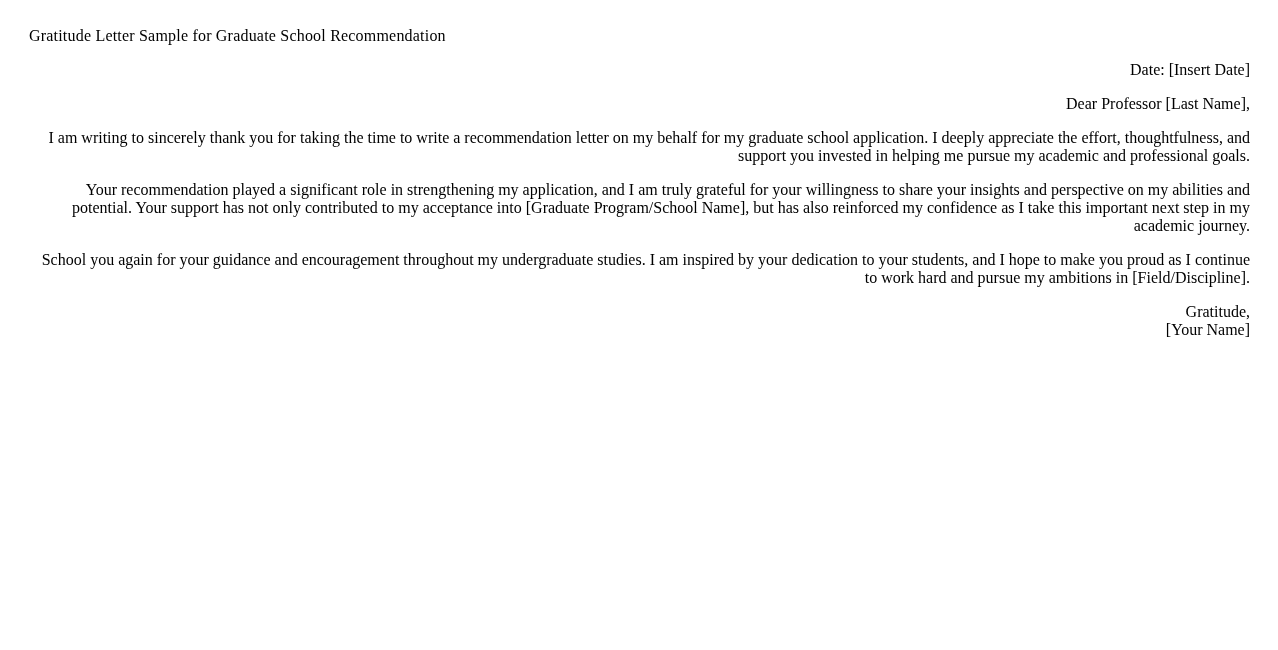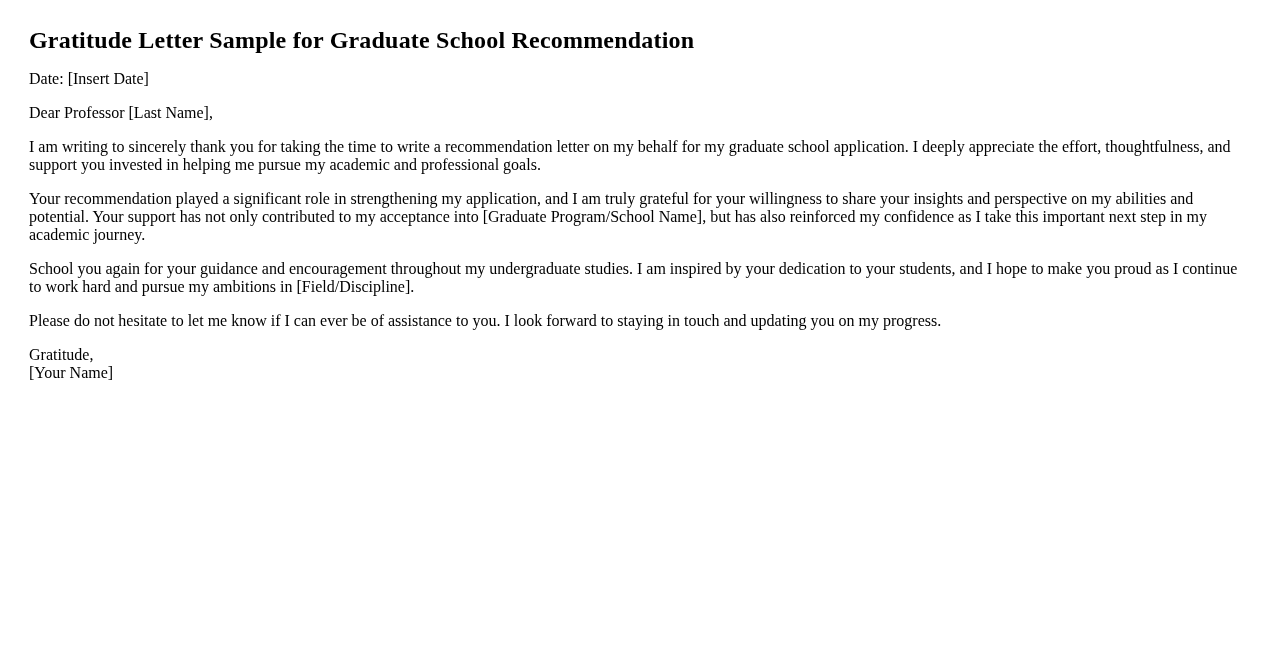--- a/index.html
+++ b/index.html
@@ -19,50 +19,50 @@
     box-sizing: border-box;
     background: #ffffff;
     overflow: hidden;
   }
   .letter {
     padding: 0 28px 0 29px;
     max-width: 1278px;
     box-sizing: border-box;
   }
   h1.letter-title {
-    font-size: 24px;
-    font-weight: bold;
+    font-size: 16px;
+    font-weight: normal;
     margin: 27px 0 12px 0;
     letter-spacing: 0.2px;
   }
   p.letter-line,
   p.letter-paragraph,
   p.letter-closing {
     margin: 16px 0;
+    text-align: right;
   }
 </style>
 </head>
 <body>
 
 <div class="page">
   <div class="letter">
 
     <h1 class="letter-title">Gratitude Letter Sample for Graduate School Recommendation</h1>
 
     <p class="letter-line">Date: [Insert Date]</p>
 
     <p class="letter-line">Dear Professor [Last Name],</p>
 
     <p class="letter-paragraph">I am writing to sincerely thank you for taking the time to write a recommendation letter on my behalf for my graduate school application. I deeply appreciate the effort, thoughtfulness, and support you invested in helping me pursue my academic and professional goals.</p>
 
     <p class="letter-paragraph">Your recommendation played a significant role in strengthening my application, and I am truly grateful for your willingness to share your insights and perspective on my abilities and potential. Your support has not only contributed to my acceptance into [Graduate Program/School Name], but has also reinforced my confidence as I take this important next step in my academic journey.</p>
 
     <p class="letter-paragraph">School you again for your guidance and encouragement throughout my undergraduate studies. I am inspired by your dedication to your students, and I hope to make you proud as I continue to work hard and pursue my ambitions in [Field/Discipline].</p>
 
-    <p class="letter-paragraph">Please do not hesitate to let me know if I can ever be of assistance to you. I look forward to staying in touch and updating you on my progress.</p>
 
     <p class="letter-closing">
       <span>Gratitude,</span><br>
       <span>[Your Name]</span>
     </p>
 
   </div>
 </div>
 
 </body></html>

